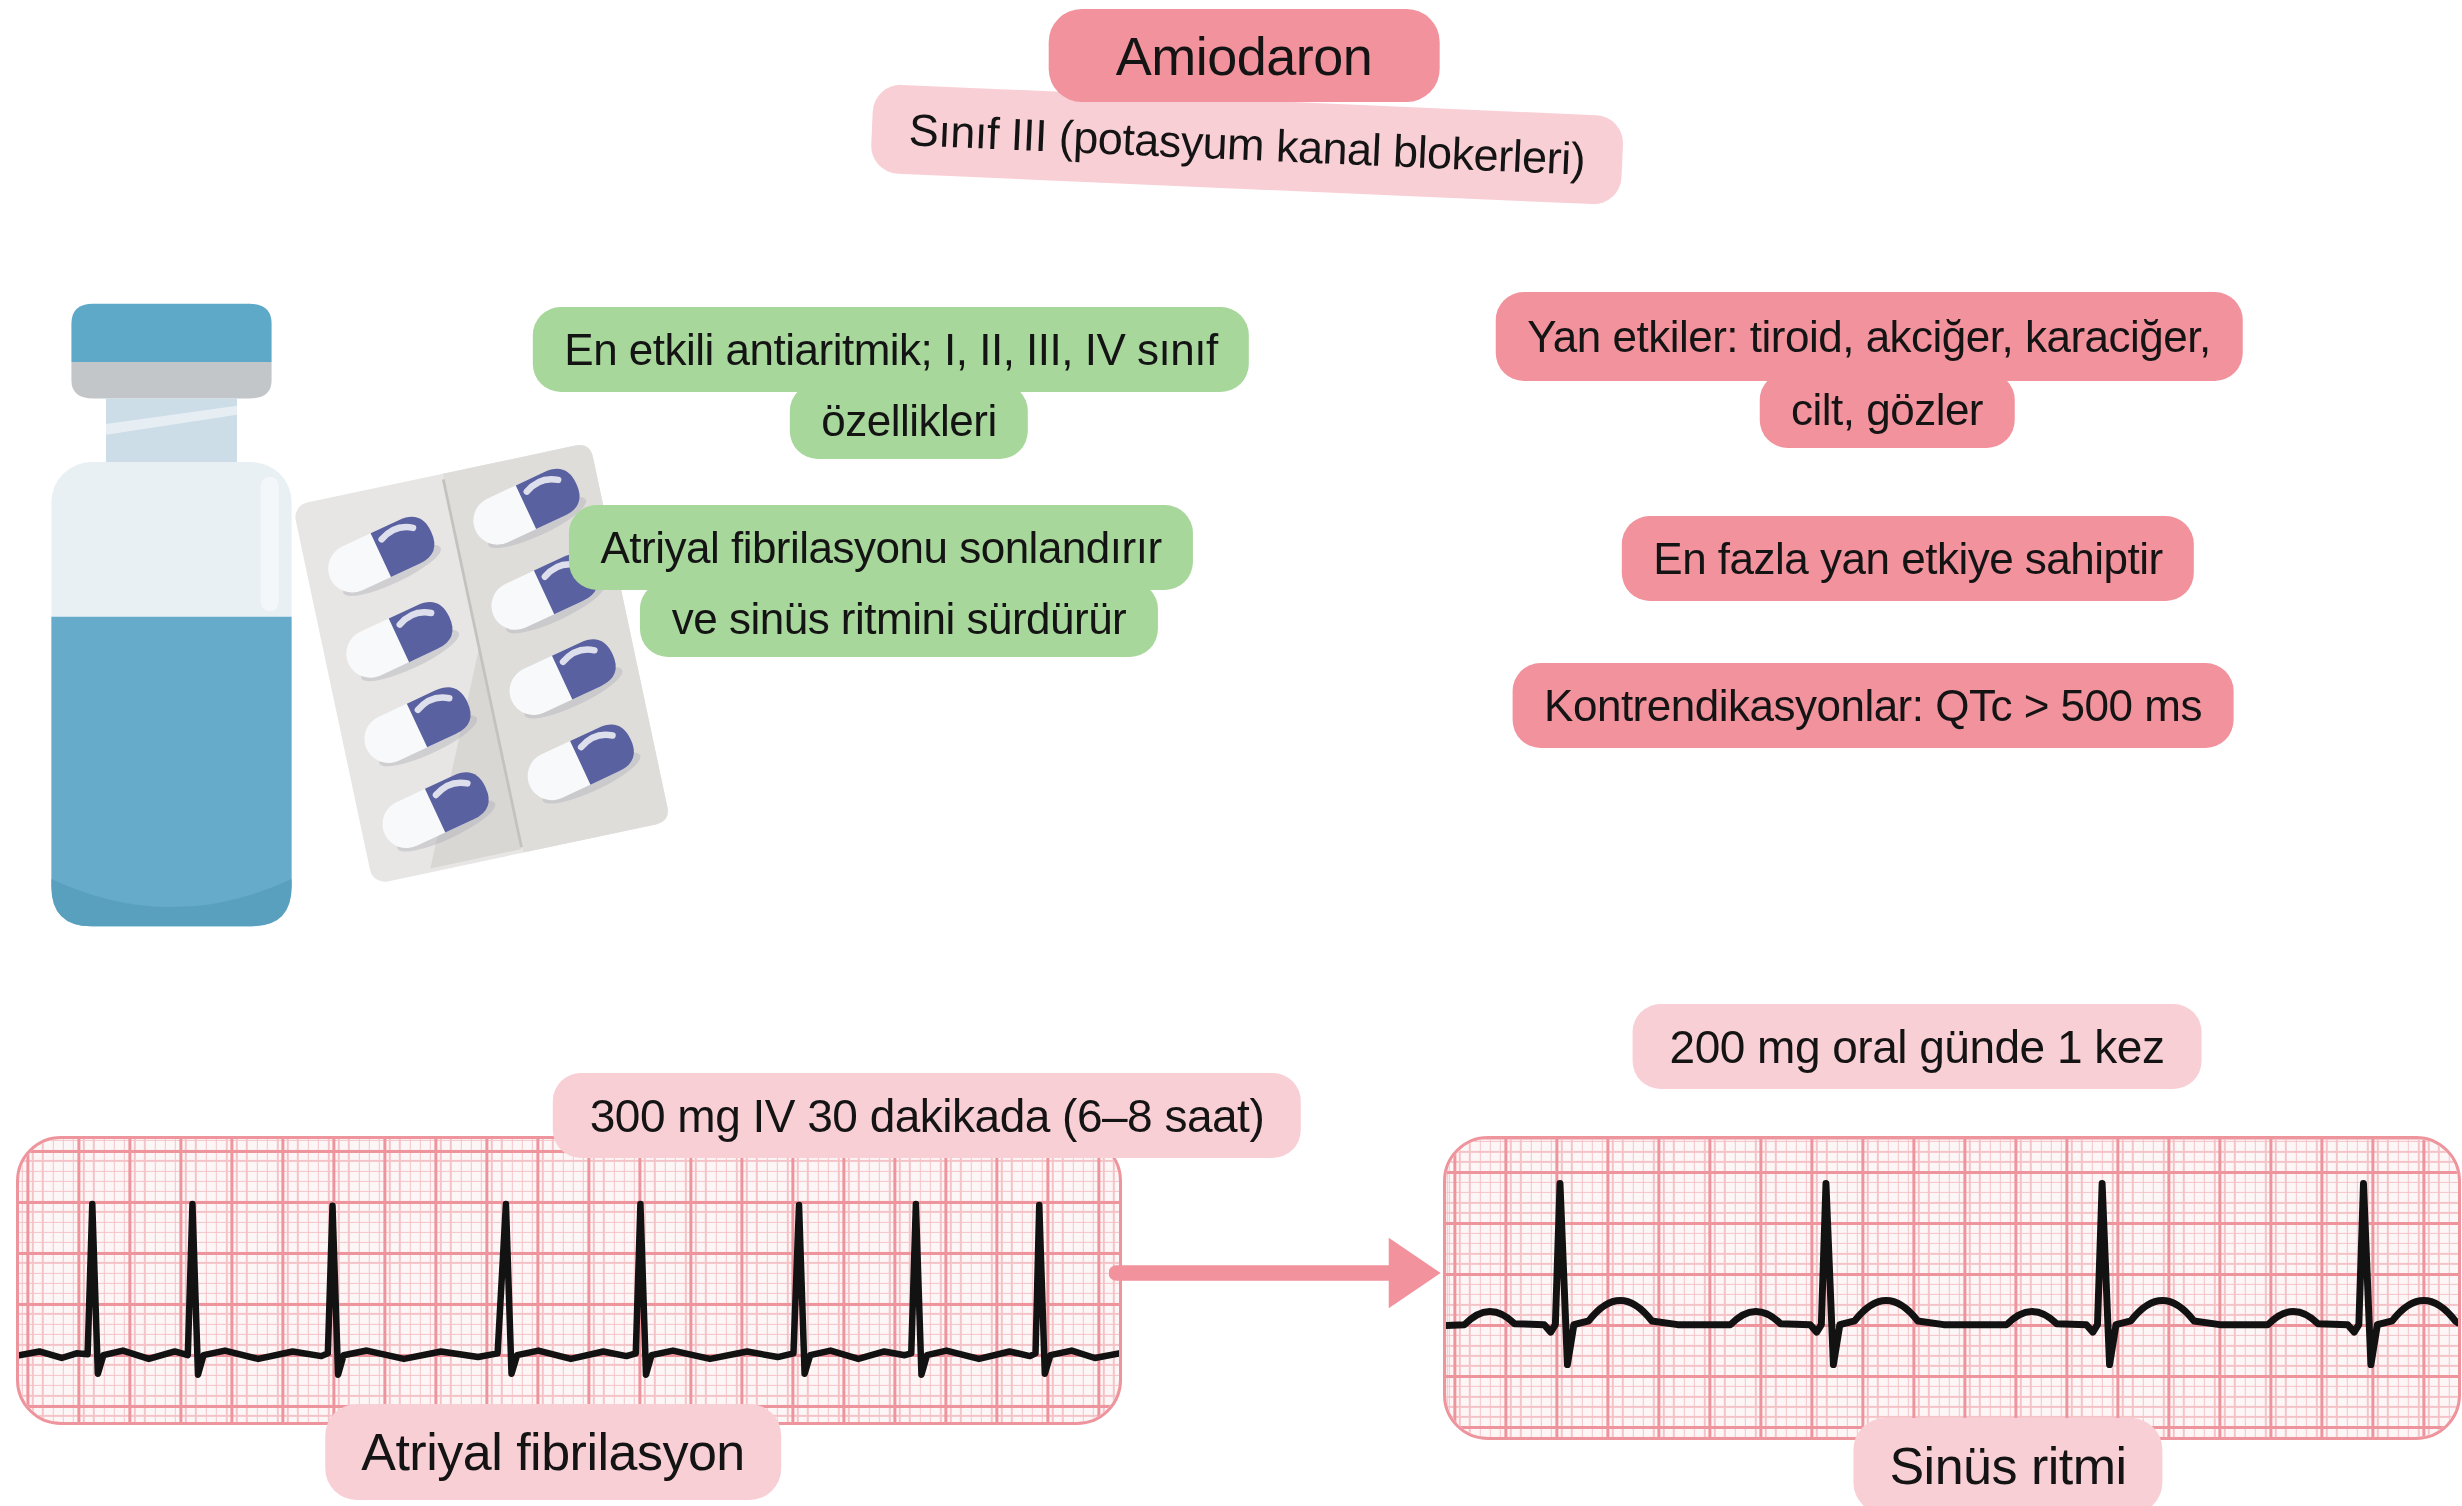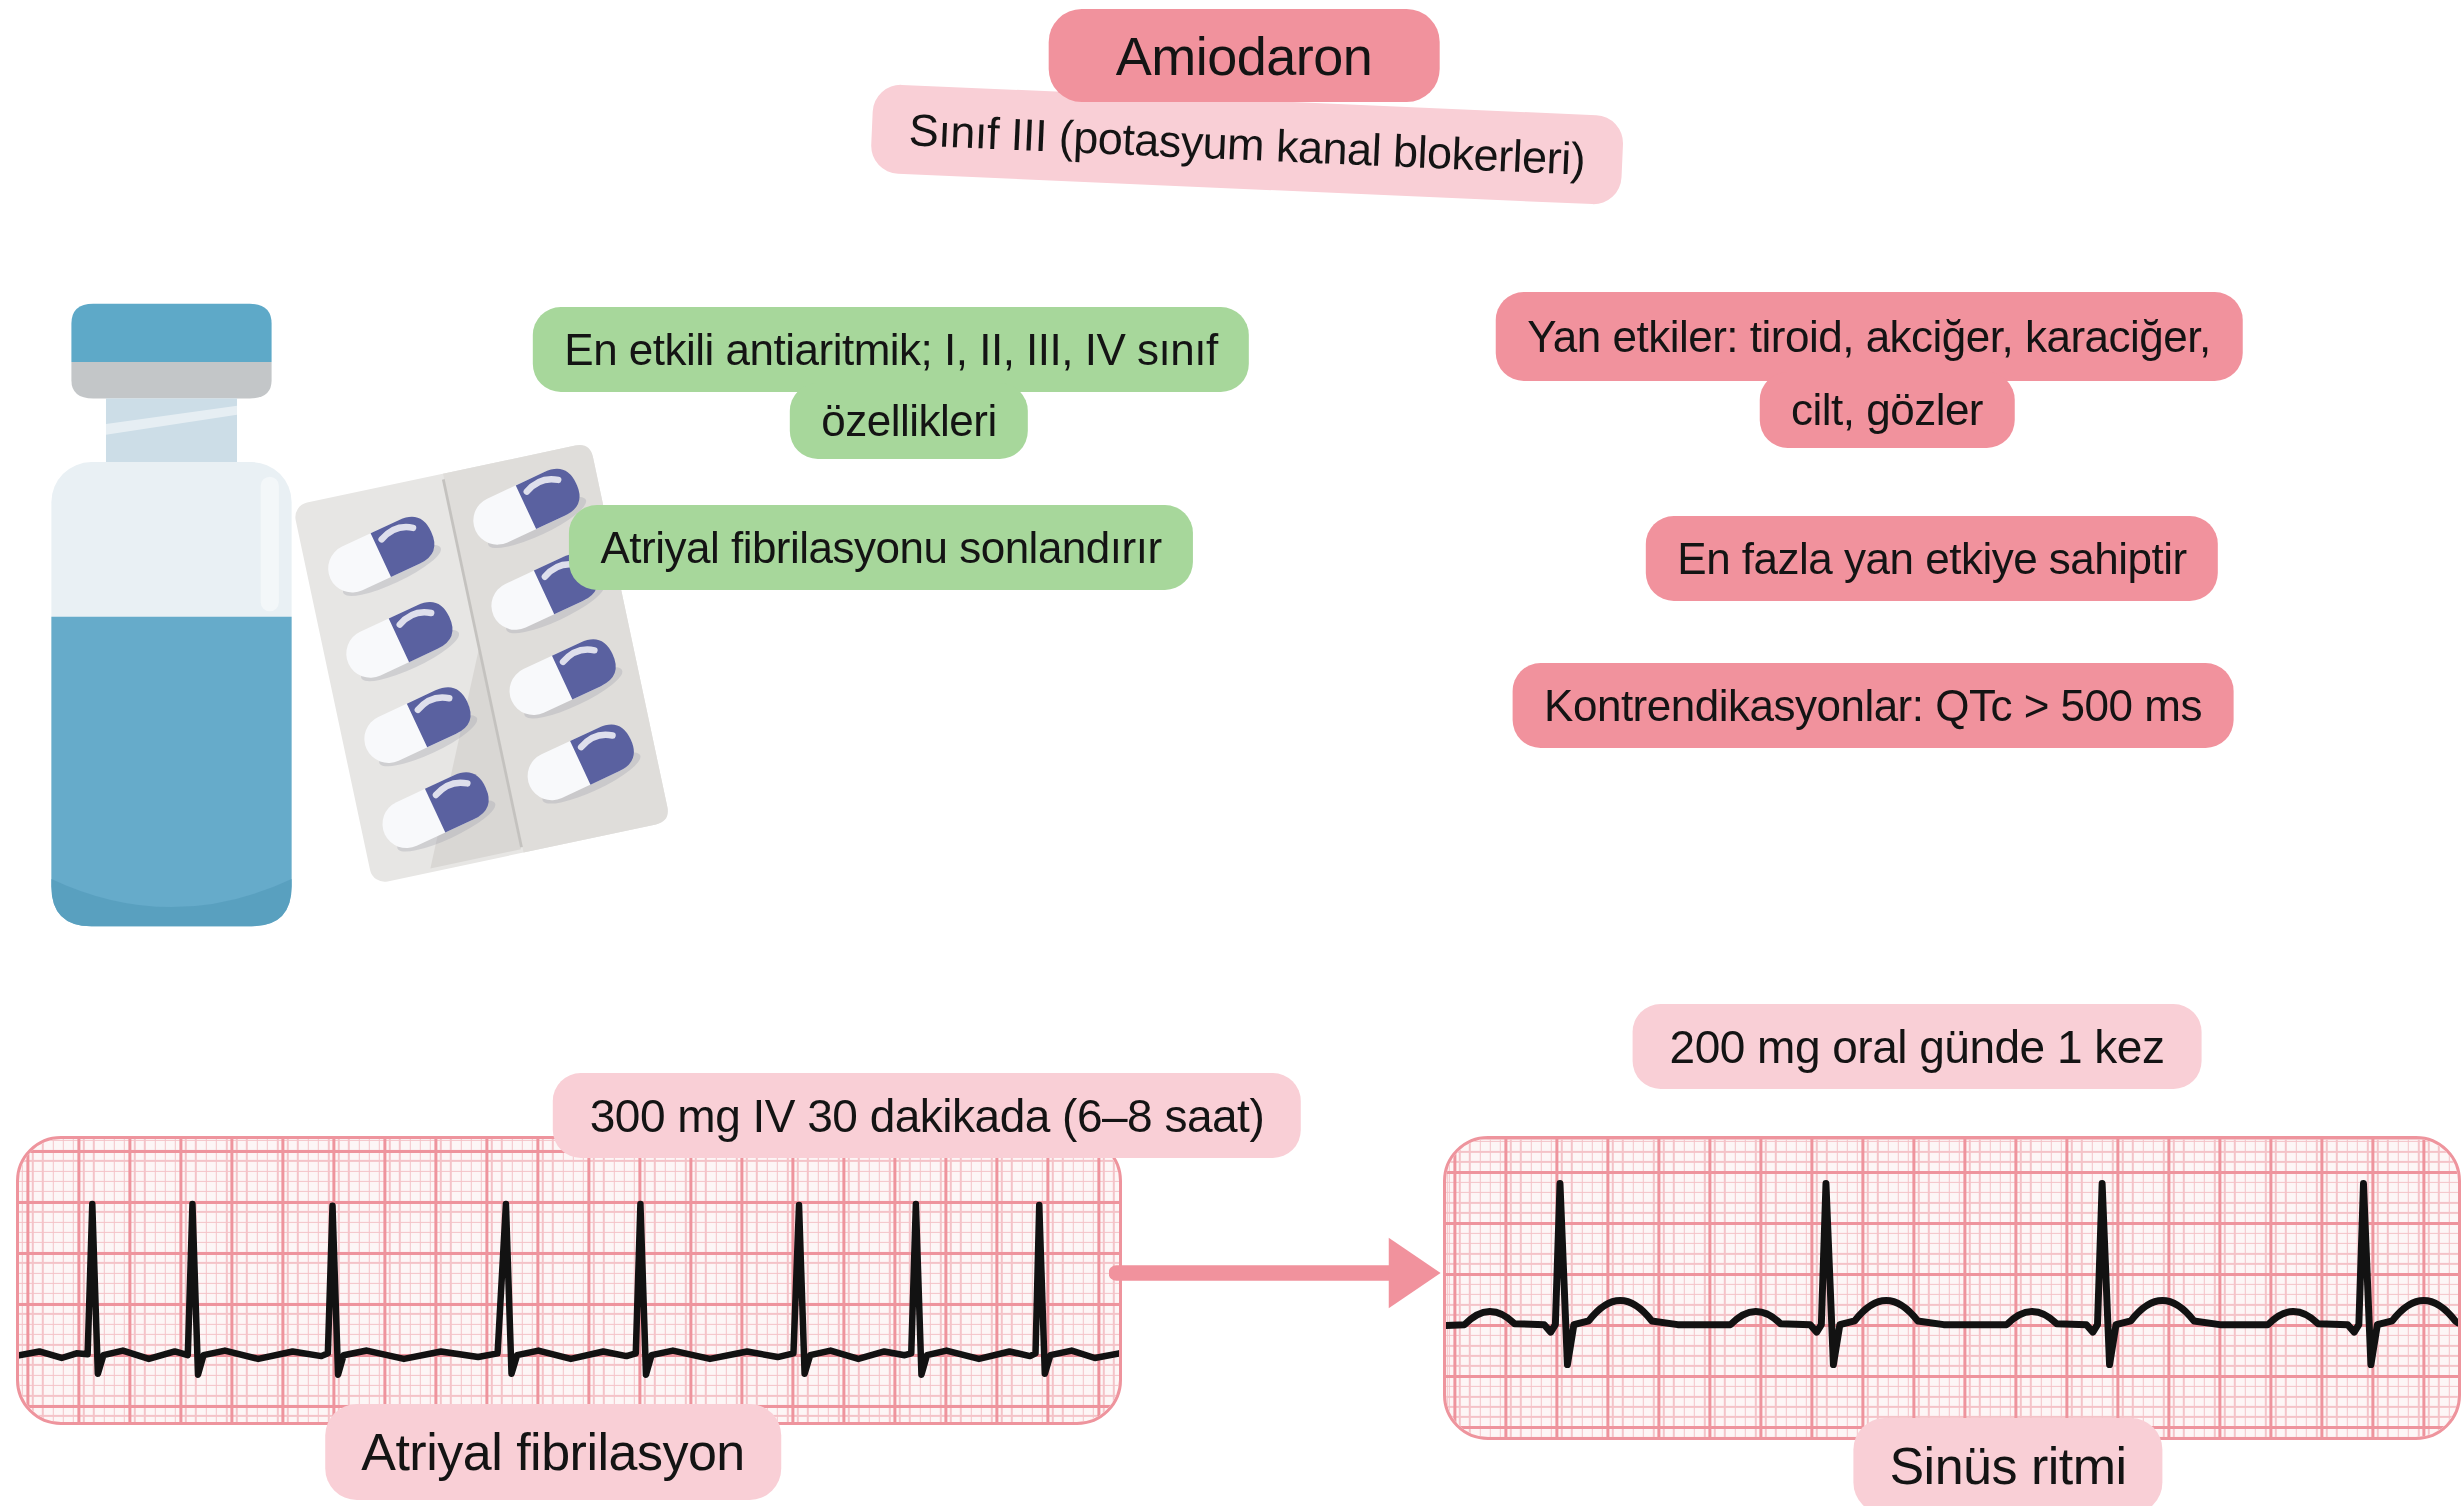--- a/index.html
+++ b/index.html
@@ -85,27 +85,28 @@
     <use href="#capsule" transform="translate(252 248) rotate(-13)"></use>
     <use href="#capsule" transform="translate(252 342) rotate(-13)"></use>
   </svg>
 
   <div class="stack green" style="left:891px;top:307px;">
     <div class="bline">En etkili antiaritmik; I, II, III, IV sınıf</div>
     <div class="bline">özellikleri</div>
   </div>
   <div class="stack green" style="left:881px;top:505px;">
     <div class="bline">Atriyal fibrilasyonu sonlandırır</div>
+    <div class="bline">ve sinüs ritmini sürdürür</div>
   </div>
 
   <div class="stack salmon" style="left:1869px;top:292px;align-items:center;">
     <div class="bline" style="height:89px;">Yan etkiler: tiroid, akciğer, karaciğer,</div>
     <div class="bline">cilt, gözler</div>
   </div>
-  <div class="stack salmon" style="left:1908px;top:516px;margin-left:24px;">
+  <div class="stack salmon" style="left:1908px;top:516px;">
     <div class="bline">En fazla yan etkiye sahiptir</div>
   </div>
   <div class="stack salmon" style="left:1873px;top:663px;">
     <div class="bline">Kontrendikasyonlar: QTc &gt; 500 ms</div>
   </div>
 
   <div class="ecg ecg-left" style="left:15.8px;top:1136px;width:1100px;height:283px;">
     <svg viewBox="0 0 1186 305" preserveAspectRatio="none">
       <path d="M0 233 L22 229 L46 236 L62 231 L74 232 L79 70 L85 253 L91 233
                L112 228 L140 237 L168 229 L182 233 L187 70 L193 254 L199 233

